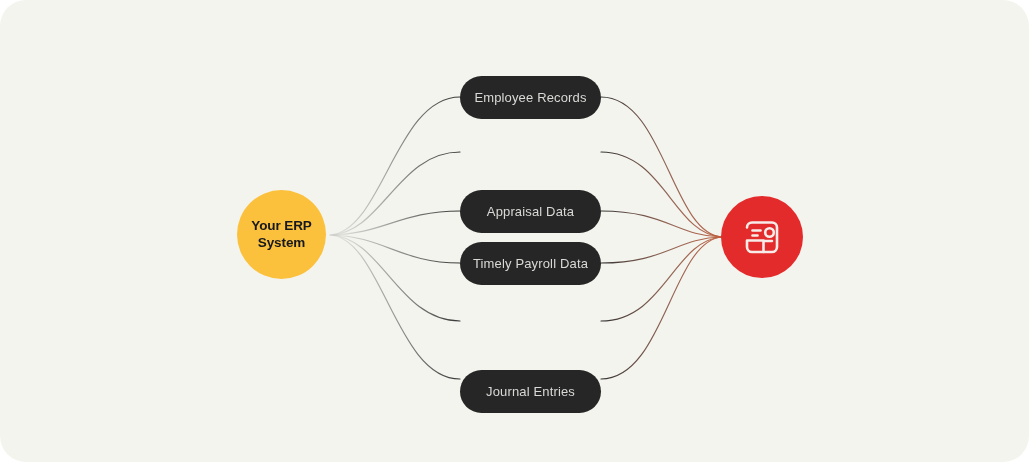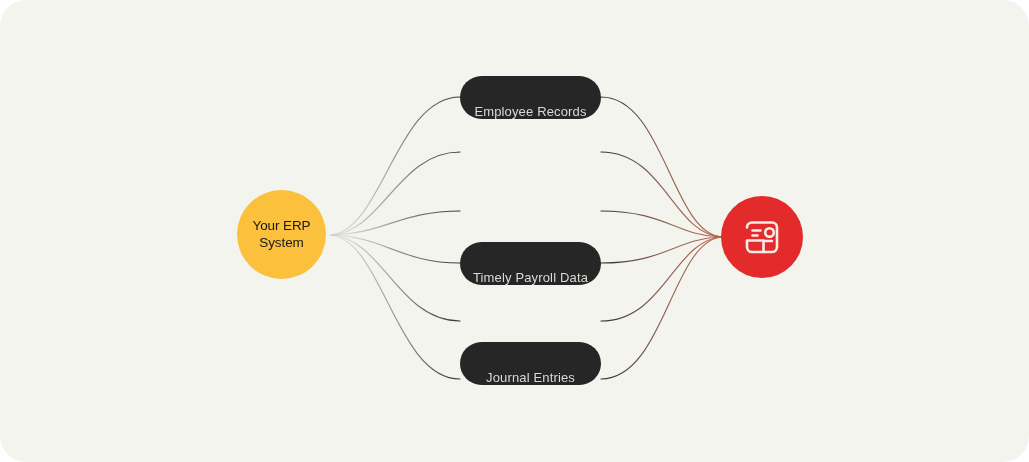--- a/index.html
+++ b/index.html
@@ -36,21 +36,21 @@
     border-radius: 50%;
     background: #fbc13d;
     display: flex;
     align-items: center;
     justify-content: center;
     text-align: center;
     z-index: 3;
   }
   .source-label {
     font-size: 13.5px;
-    font-weight: normal;
+    font-weight: bold;
     color: #16181c;
     line-height: 1.22;
     letter-spacing: -0.1px;
     white-space: pre-line;
   }
   .target-node {
     position: absolute;
     left: 721px;
     top: 196px;
     width: 82px;
@@ -63,21 +63,21 @@
     z-index: 3;
   }
   .pill {
     position: absolute;
     left: 460px;
     width: 141px;
     height: 43px;
     background: #262626;
     border-radius: 22px;
     display: flex;
-    align-items: flex-end;
+    align-items: center;
     justify-content: center;
     z-index: 2;
   }
   .pill-label {
     font-size: 13px;
     color: #d9d9d6;
     letter-spacing: 0.15px;
     white-space: nowrap;
   }
 </style>
@@ -120,24 +120,27 @@
   </svg>
 
   <div class="source-node">
     <div class="source-label">Your ERP
 System</div>
   </div>
 
   <div class="pill" style="top:76px">
     <span class="pill-label">Employee Records</span>
   </div>
+  <div class="pill" style="top:190px">
+    <span class="pill-label">Appraisal Data</span>
+  </div>
   <div class="pill" style="top:242px">
     <span class="pill-label">Timely Payroll Data</span>
   </div>
-  <div class="pill" style="top:342px">
+  <div class="pill" style="top:370px">
     <span class="pill-label">Journal Entries</span>
   </div>
 
   <div class="target-node">
     <svg width="46" height="46" viewBox="0 0 46 46">
       <g fill="none" stroke="#f7ece8" stroke-width="2.6" stroke-linecap="round" stroke-linejoin="round">
         <path d="M8,13.5 a5,5 0 0 1 5,-5 h20 a5,5 0 0 1 5,5 v19.5 a5,5 0 0 1 -5,5 h-8.5 v-11 h8.5"></path>
         <path d="M24.5,38 h-11.5 a5,5 0 0 1 -5,-5 v-6.5 h16.5"></path>
         <path d="M13.5,16.5 h8"></path>
         <path d="M13.5,21.5 h5"></path>

